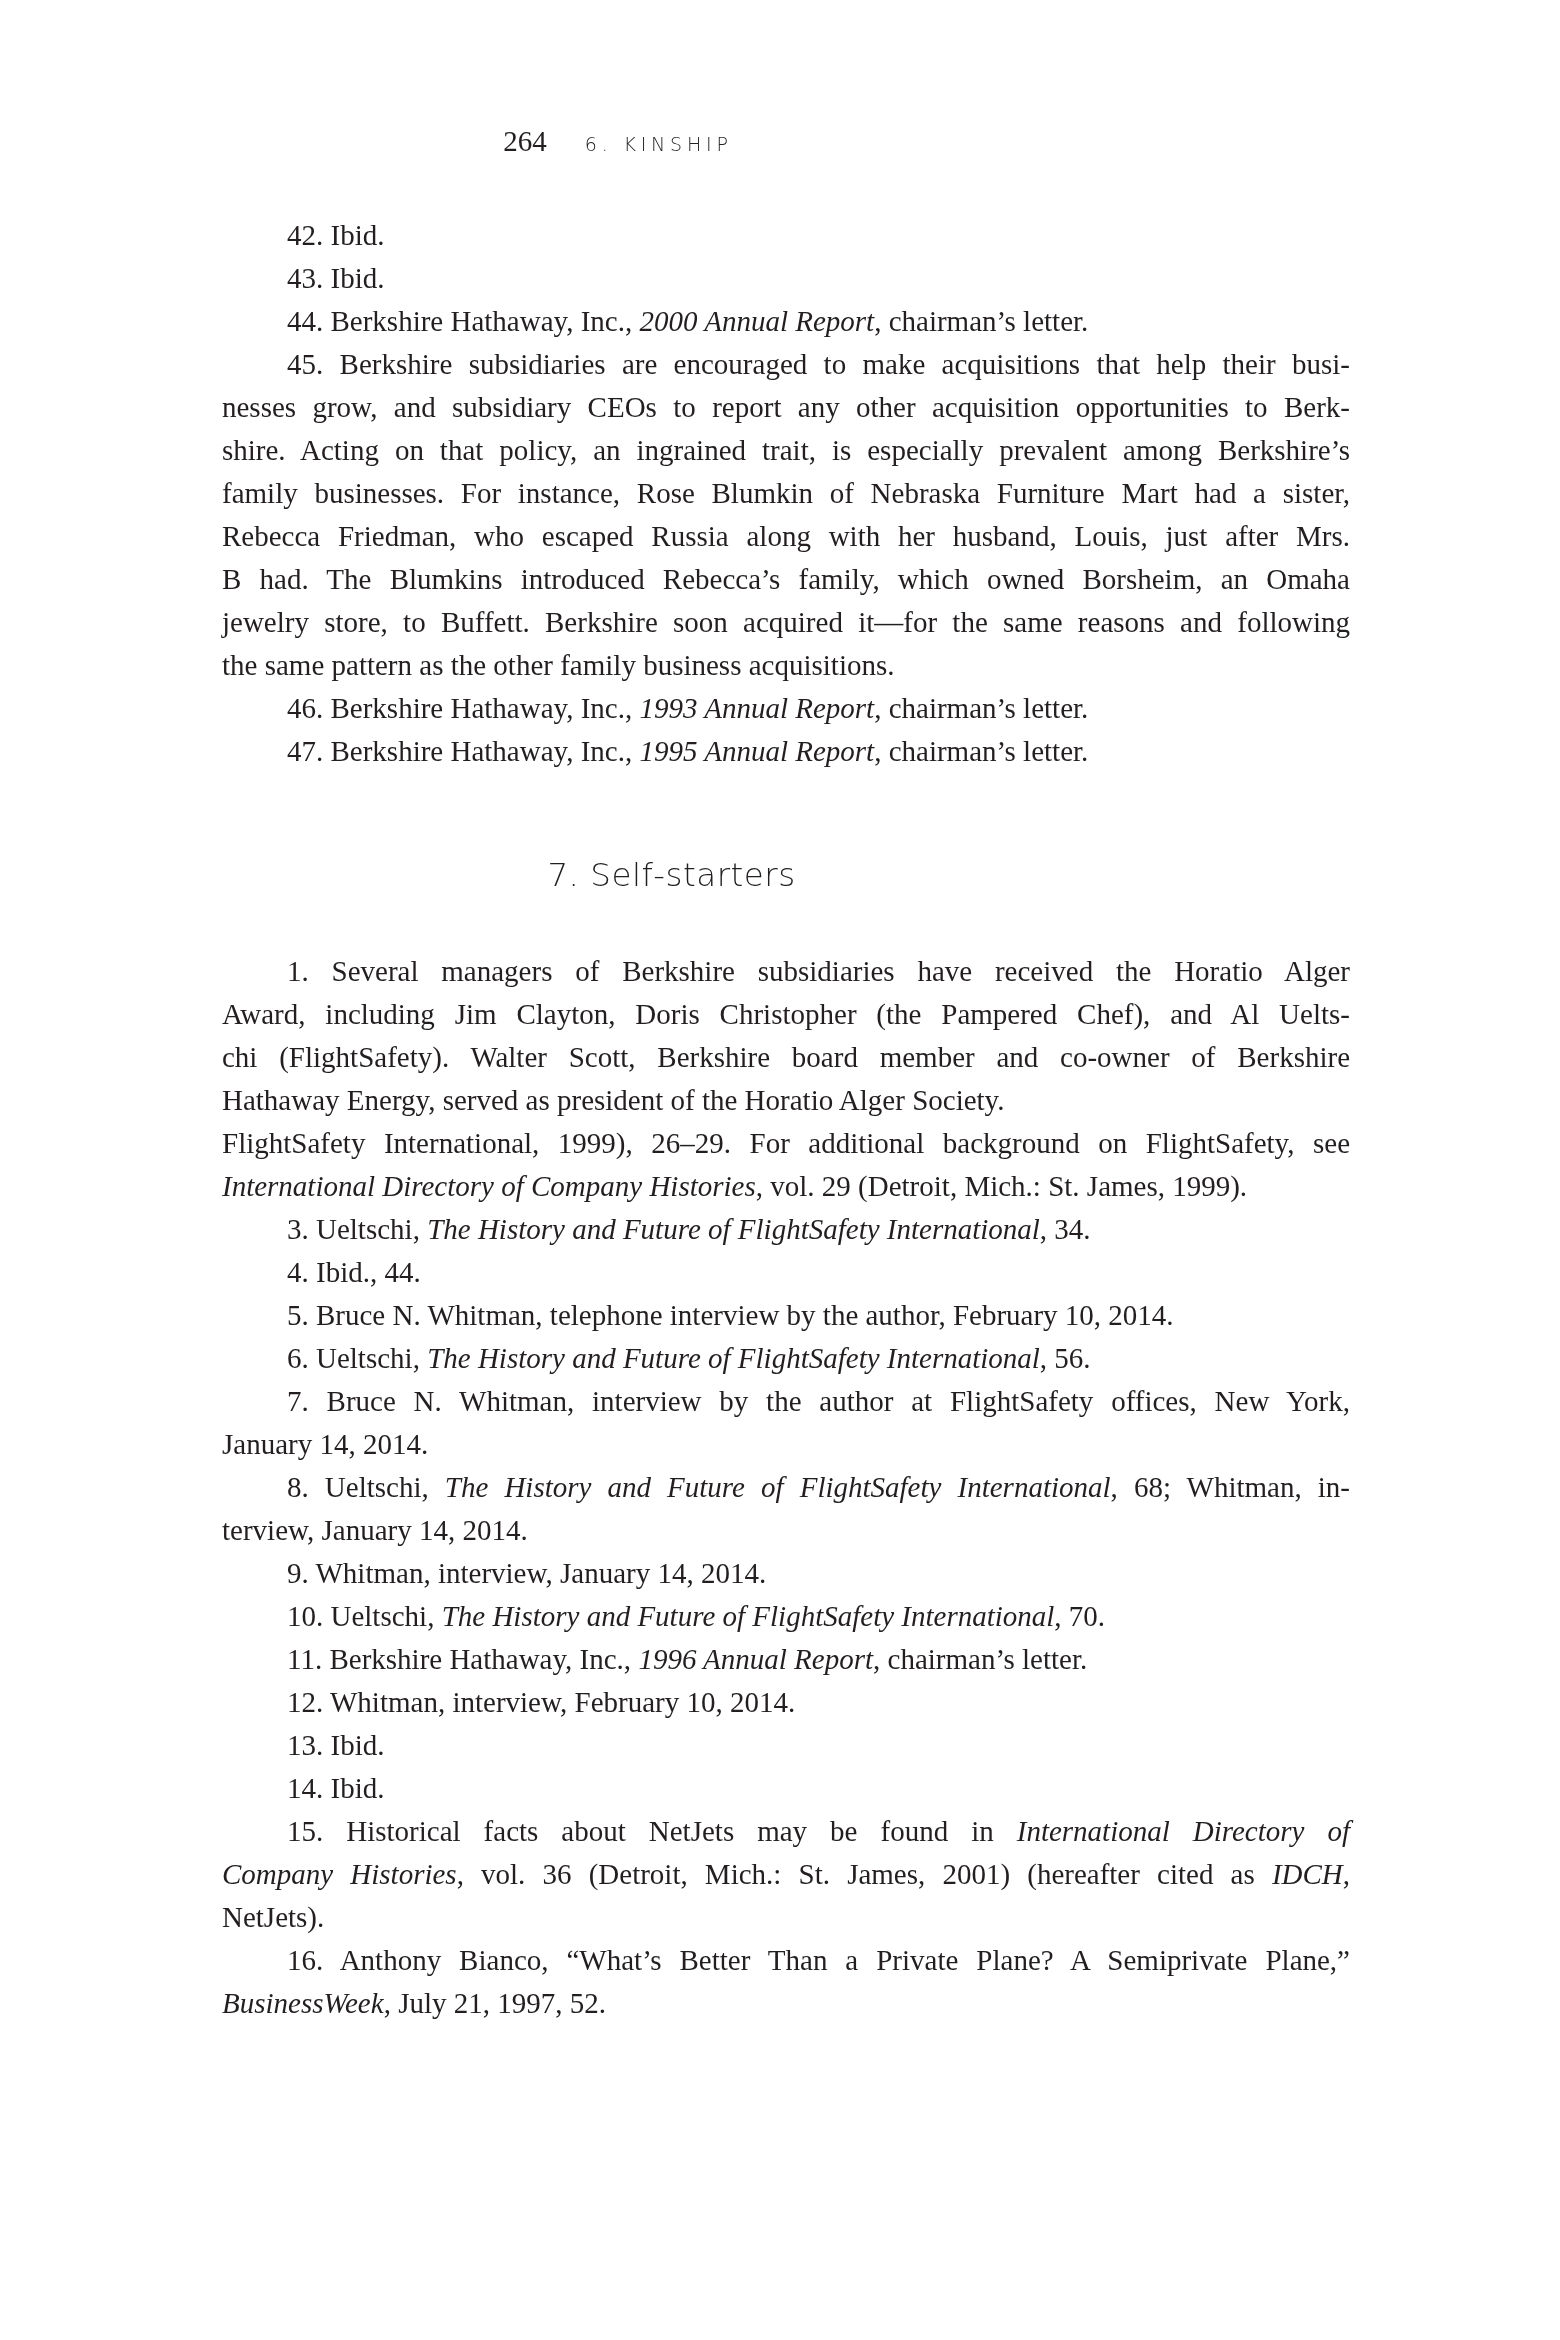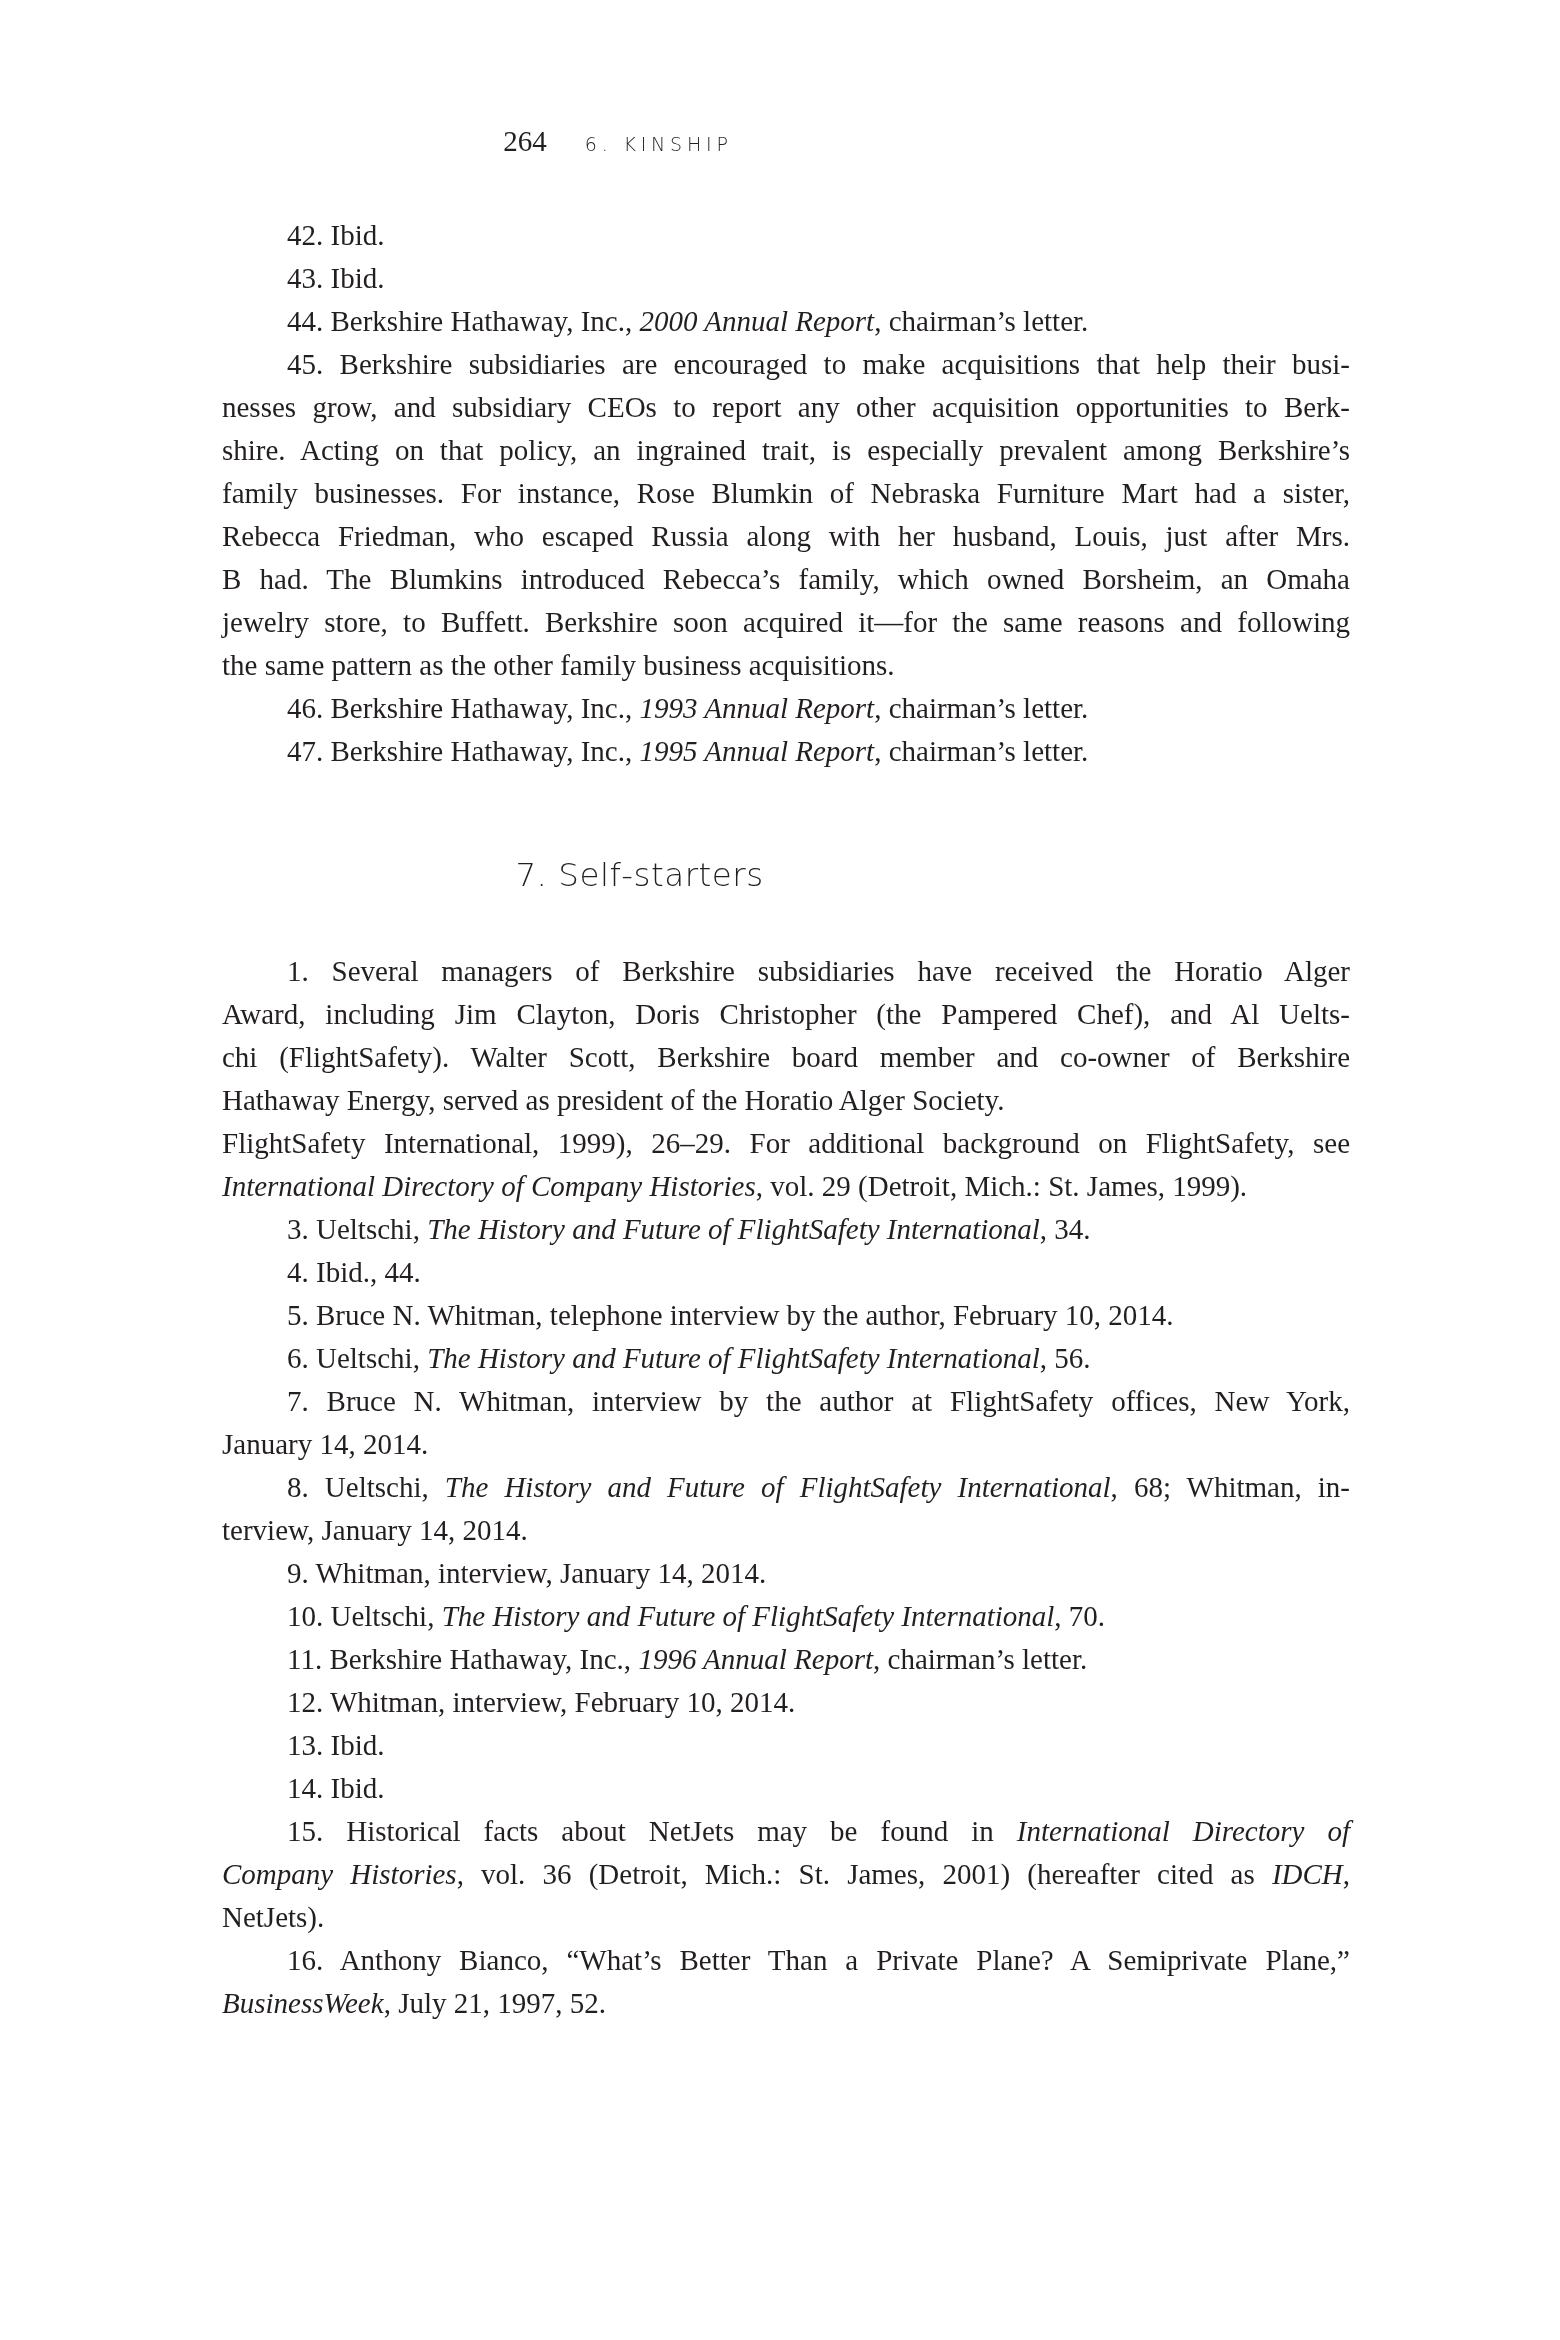--- a/index.html
+++ b/index.html
@@ -20,20 +20,21 @@
   .col1 { top: 214px; }
   .col2 { top: 950px; }
   .line { height: 43px; white-space: nowrap; text-align: justify; text-align-last: justify; overflow: visible; }
   .line.last { text-align-last: left; }
   .line.indent { padding-left: 65px; }
   .line i { }
   .section-heading {
     position: absolute; top: 854px; left: 0; width: 1279px; text-align: center;
     font-family: "DejaVu Sans", sans-serif; font-size: 32.5px; line-height: 42px; font-weight: 300;
     letter-spacing: 0.5px;
+    padding-left: 32px;
   }
   .note { display: block; }
 </style>
 </head>
 <body>
 
 <div class="running-head">
   <span class="rh-page">264</span><span class="rh-chapter">6. KINSHIP</span>
 </div>
 

